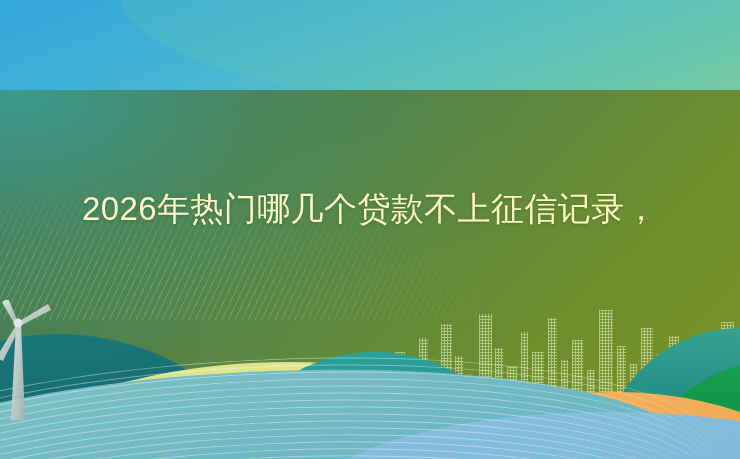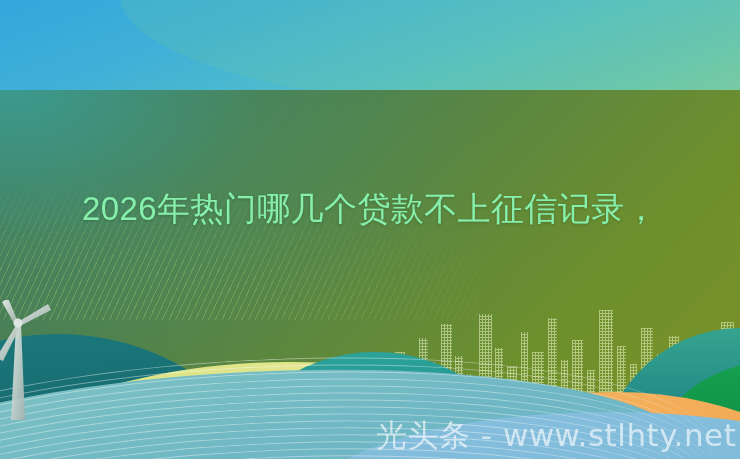--- a/index.html
+++ b/index.html
@@ -173,21 +173,21 @@
     height: 120px;
   }
 
   
   .headline {
     position: absolute;
     left: 0;
     top: 182px;
     width: 740px;
     text-align: center;
-    color: #86efac;
+    color: #fef9c3;
     font-size: 33px;
     line-height: 54px;
     letter-spacing: 0.4px;
     white-space: nowrap;
     text-shadow: 0 1px 3px rgba(20,50,20,0.28);
   }
   .headline .ln { display: block; }
 
   
   .watermark {
@@ -288,15 +288,14 @@
       <path d="M24,22 L2,58 L9,61 L27,25 Z" fill="url(#tg)" opacity="0.95"></path>
 
       <circle cx="24" cy="23" r="4.5" fill="#dde6e1"></circle>
     </svg>
   </div>
 
   <div class="headline">
     <span class="ln">2026年热门哪几个贷款不上征信记录，</span>
   </div>
 
-  <div class="watermark">光头条 - www.stlhty.net</div>
 
 </div>
 
 </body></html>

